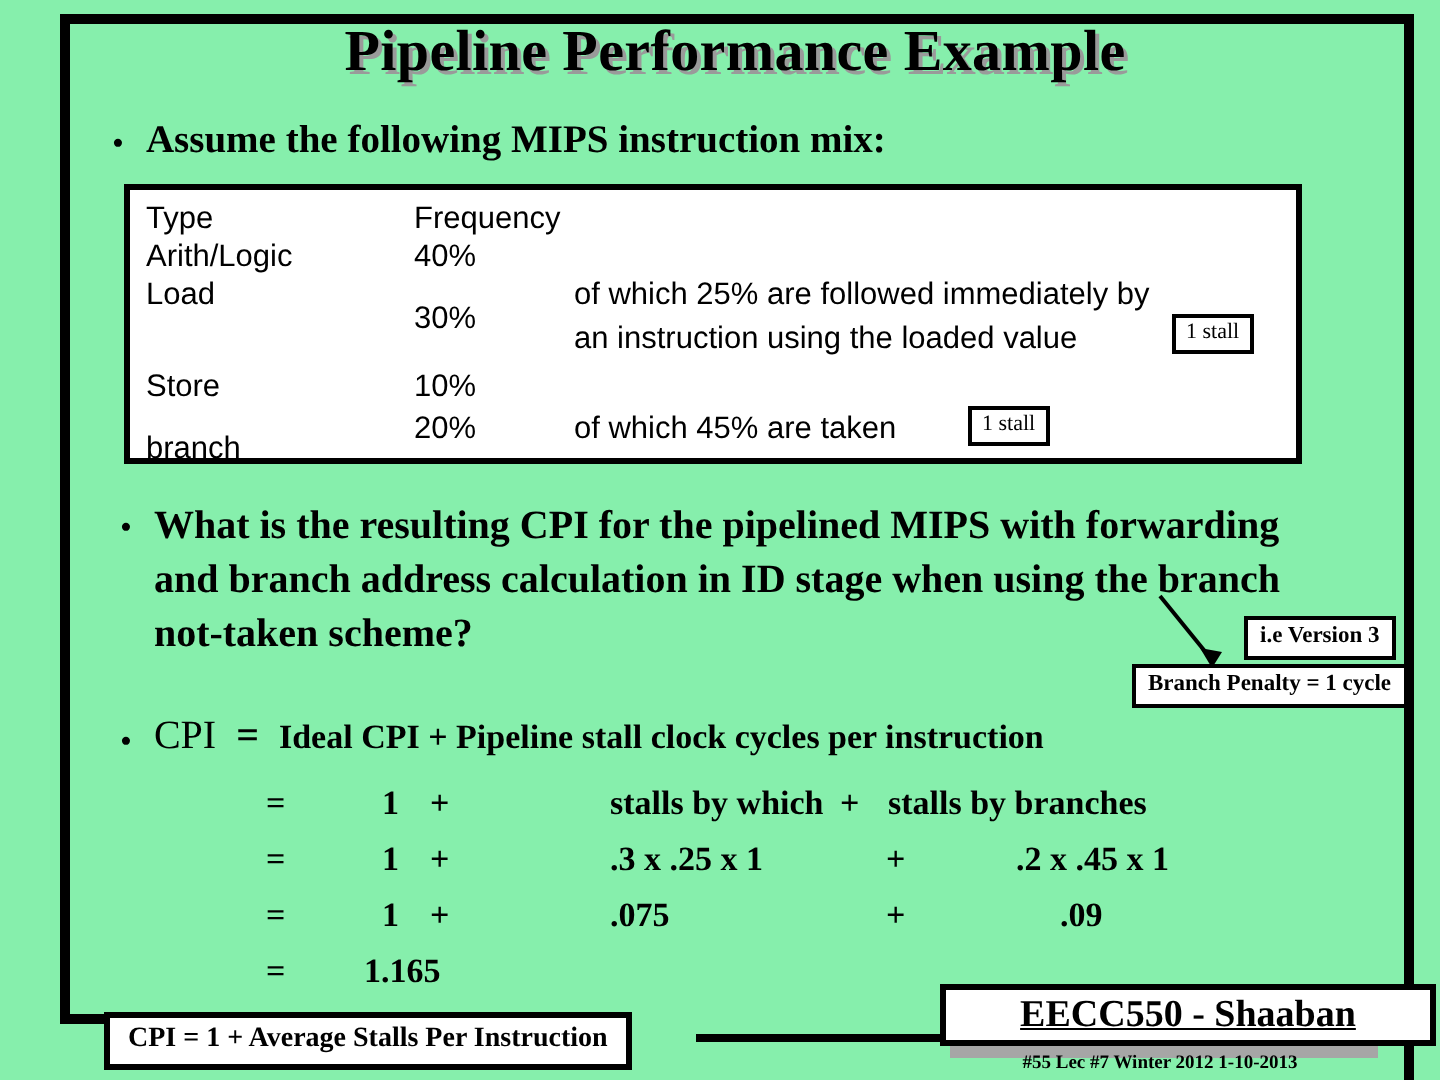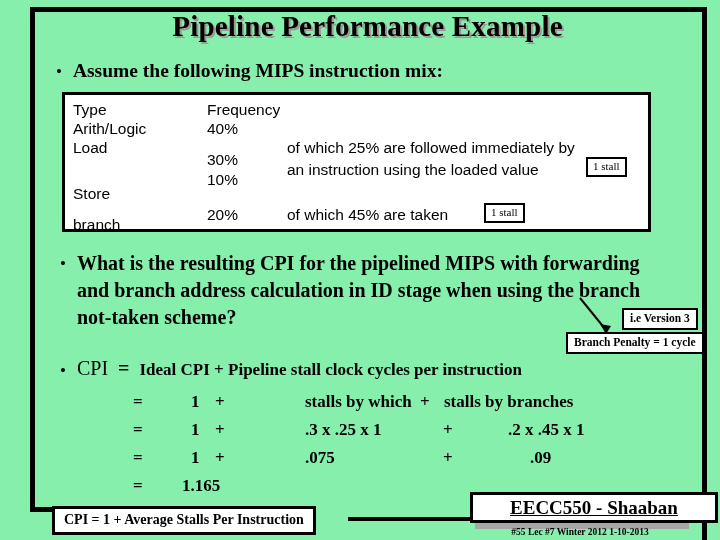--- a/index.html
+++ b/index.html
@@ -257,21 +257,21 @@
     <div class="mix-line col-type" style="top:25px;">Arith/Logic</div>
     <div class="mix-line col-freq" style="top:25px;">40%</div>
 
     <div class="mix-line col-type" style="top:44px;">Load</div>
     <div class="mix-line col-freq" style="top:44px;margin-top:12px;">30%</div>
     <div class="mix-line col-note" style="top:44px;">of which 25% are followed immediately by</div>
     <div class="mix-line col-note" style="top:66px;text-align:right;">an instruction using the loaded value</div>
     <div class="stall-box" style="left:521px; top:62px;">1 stall</div>
 
     <div class="mix-line col-type" style="top:90px;">Store</div>
-    <div class="mix-line col-freq" style="top:76px;">10%</div>
+    <div class="mix-line col-freq" style="top:90px;">10%</div>
 
     <div class="mix-line col-type" style="top:121px;">branch</div>
     <div class="mix-line col-freq" style="top:111px;">20%</div>
     <div class="mix-line col-note" style="top:111px;text-align:right;">of which 45% are taken</div>
     <div class="stall-box" style="left:419px; top:108px;">1 stall</div>
   </div>
 
   <div class="bullet-row" id="bullet-question">
     <span class="bullet-dot">•</span>
     <span class="bullet-text">What is the resulting CPI for the pipelined MIPS with forwarding and branch address calculation in ID stage when using the branch not-taken scheme?</span>

